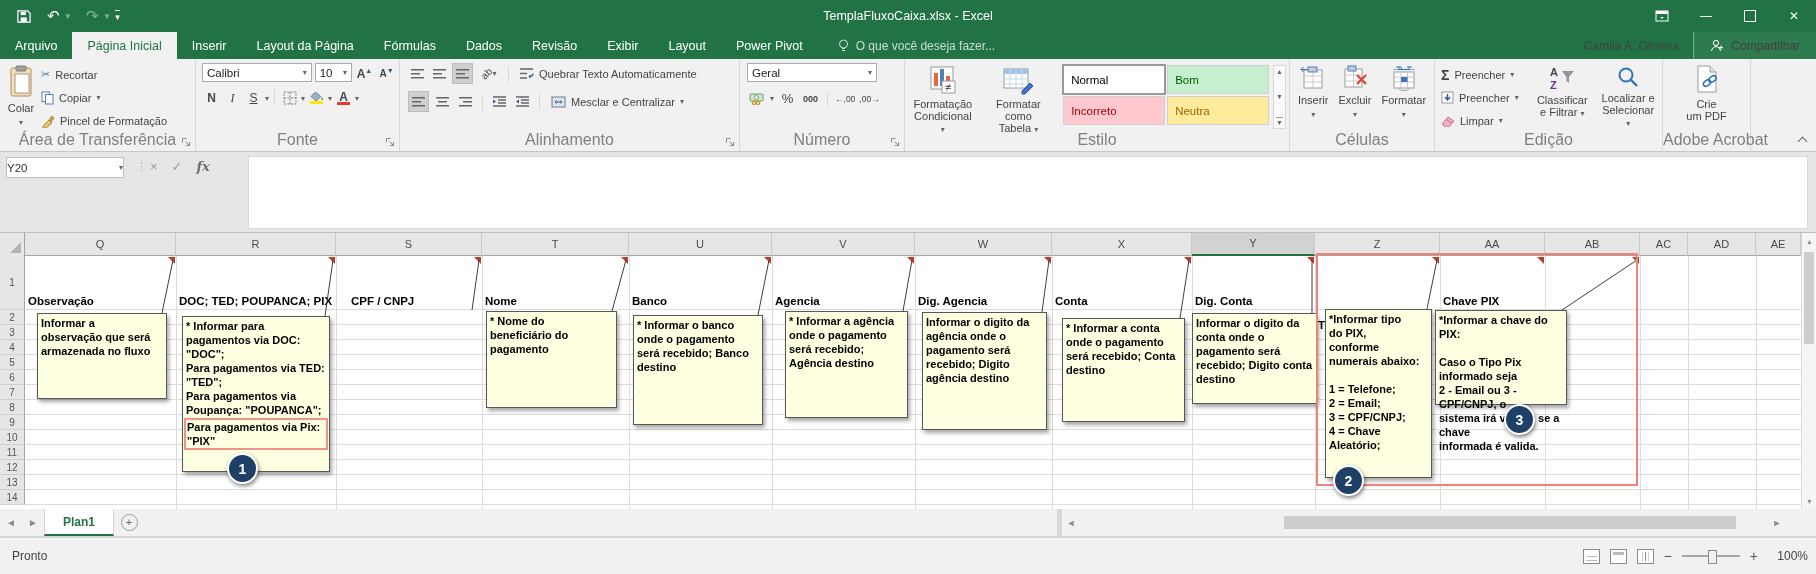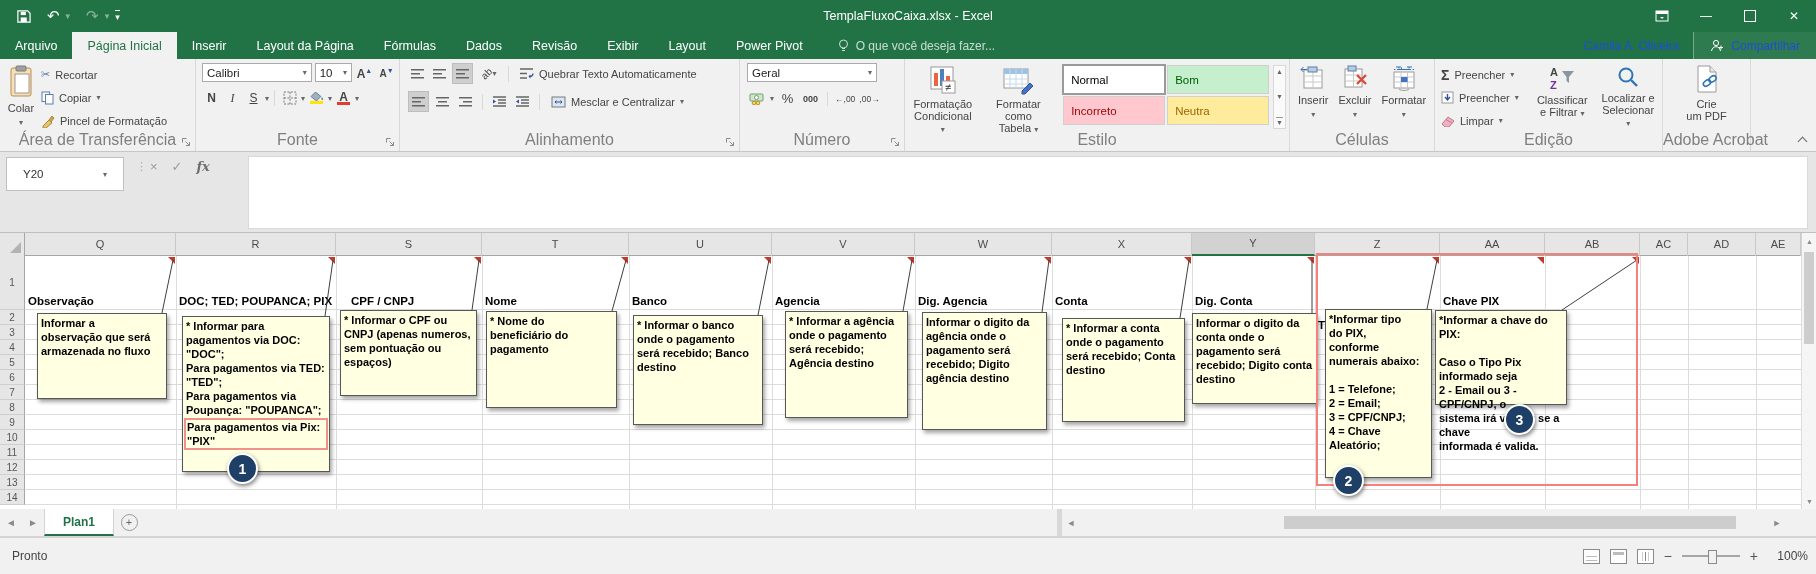--- a/index.html
+++ b/index.html
@@ -12,21 +12,21 @@
   .qat .mini{font-size:9px;margin-left:-10px}
   .apptitle{position:absolute;left:0;right:0;top:0;height:32px;display:flex;align-items:center;justify-content:center;font-size:12.5px}
   .winctl{position:absolute;right:0;top:0;height:32px;display:flex}
   .winbtn{width:44px;height:32px;display:flex;align-items:center;justify-content:center;font-size:12px}
   .maxbox{width:10px;height:10px;border:1.5px solid #fff}
   
   .tabrow{height:27px;background:#217346;display:flex;align-items:stretch;color:#fff}
   .rtab{padding:0 15px;display:flex;align-items:center;font-size:12.5px;white-space:nowrap}
   .rtab.active{background:#f1f1f1;color:#217346}
   .searchbox{display:flex;align-items:center;gap:7px;margin-left:20px;color:rgba(255,255,255,.75);font-size:12px}
-  .tabuser{position:absolute;right:0;top:32px;height:27px;display:flex;align-items:center;color:#1d4ed8;font-size:12px}
+  .tabuser{position:absolute;right:0;top:32px;height:27px;display:flex;align-items:center;color:#404040;font-size:12px}
   .username{margin-right:14px}
   .sharebox{display:flex;align-items:center;gap:7px;height:27px;padding:0 16px;border-left:1px solid rgba(255,255,255,.35);background:rgba(255,255,255,.06)}
   
   .ribbon{height:93px;background:#f1f1f1;border-bottom:1px solid #c6c6c6;display:flex;color:#444}
   .rgroup{position:relative;border-right:1px solid #d8d8d8;box-sizing:border-box;flex:0 0 auto}
   .glabel{position:absolute;bottom:2px;left:0;right:0;text-align:center;font-size:16px;color:#7f7f7f;white-space:nowrap}
   .launcher{position:absolute;right:3px;bottom:3px;width:11px;height:11px}
   .gbody{display:flex;padding:4px 3px 0 3px;height:72px;box-sizing:border-box;gap:2px}
   .bigbtn{display:flex;flex-direction:column;align-items:center;justify-content:flex-start;gap:3px;padding:2px 3px;font-size:11px;line-height:12px;text-align:center}
   .stackcol{display:flex;flex-direction:column;gap:4px;justify-content:flex-start}
@@ -40,21 +40,21 @@
   .glyphA{font-weight:bold;font-size:12px;line-height:11px}
   .sep{width:1px;background:#d8d8d8;margin:2px 3px}
   .gallery{display:grid;grid-template-columns:102px 102px;grid-auto-rows:29px;gap:2px;margin:2px 2px 0 4px}
   .gitem{display:flex;align-items:center;padding:0 7px;font-size:11.5px;border:1px solid #d0d0d0;box-sizing:border-box}
   .gitem.selected{outline:2px solid #9a9a9a;outline-offset:-1px;border-color:#fff}
   .gscroll{display:flex;flex-direction:column;justify-content:space-between;width:14px;margin:2px 0;border:1px solid #d8d8d8;background:#fafafa;align-items:center;font-size:7px;color:#666;padding:2px 0}
   .collapse{position:absolute;right:8px;bottom:6px;width:10px;height:10px}
   .collapse::before{content:"";position:absolute;left:1px;top:3px;width:6px;height:6px;border-left:1.5px solid #666;border-top:1.5px solid #666;transform:rotate(45deg)}
   
   .fbar{height:81px;background:#e6e6e6;border-bottom:1px solid #bfbfbf}
-  .namebox{position:absolute;left:6px;top:5px;width:118px;height:34px;background:#fff;border:1px solid #c0c0c0;display:flex;align-items:center;justify-content:space-between;padding:0 16px;font-size:11.5px;color:#333;box-sizing:border-box}
+  .namebox{position:absolute;left:6px;top:5px;width:118px;height:21px;background:#fff;border:1px solid #c0c0c0;display:flex;align-items:center;justify-content:space-between;padding:0 0;font-size:11.5px;color:#333;box-sizing:border-box}
   .fdots{position:absolute;left:136px;top:8px;color:#a8a8a8;font-size:11px}
   .fbtns{position:absolute;left:150px;top:7px;display:flex;gap:14px;color:#9b9b9b;font-size:13px;align-items:center}
   .fx{font-family:"DejaVu Serif","Liberation Serif",serif;font-style:italic;font-weight:bold;color:#6d6d6d;font-size:13px}
   .finput{position:absolute;left:248px;top:4px;width:1560px;height:73px;background:#fff;border:1px solid #d9d9d9;box-sizing:border-box}
   
   .sheet{position:relative;height:276px;background:#fff}
   .hdrstrip{position:absolute;left:0;top:0;width:1801px;height:23px;background:#e6e6e6;border-bottom:1px solid #a6a6a6;box-sizing:border-box}
   .corner{position:absolute;left:0;top:0;width:25px;height:23px;background:#e6e6e6;border-right:1px solid #a6a6a6;box-sizing:border-box}
   .corner::after{content:"";position:absolute;right:3px;bottom:3px;border-left:11px solid transparent;border-bottom:11px solid #b3b3b3}
   .colhdr{position:absolute;top:0;height:23px;line-height:22px;text-align:center;font-size:11px;color:#4a4a4a;border-right:1px solid #c9c9c9;box-sizing:border-box}
@@ -646,24 +646,20 @@
 observação que será
 armazenada no fluxo</span></div>
     <div class="comment" style="left: 182px; top: 83px; width: 148px; height: 156px;"><span>* Informar para
 pagamentos via DOC:
 "DOC";
 Para pagamentos via TED:
 "TED";
 Para pagamentos via
 Poupança: "POUPANCA";</span><span class="hl">Para pagamentos via Pix:
 "PIX"</span></div>
-    <div class="comment" style="left: 340px; top: 77px; width: 137px; height: 86px;"><span>* Informar o CPF ou
-CNPJ (apenas numeros,
-sem pontuação ou
-espaços)</span></div>
     <div class="comment" style="left: 486px; top: 78px; width: 131px; height: 97px;"><span>* Nome do
 beneficiário do
 pagamento</span></div>
     <div class="comment" style="left: 633px; top: 82px; width: 130px; height: 110px;"><span>* Informar o banco
 onde o pagamento
 será recebido; Banco
 destino</span></div>
     <div class="comment" style="left: 785px; top: 78px; width: 123px; height: 107px;"><span>* Informar a agência
 onde o pagamento
 será recebido;

